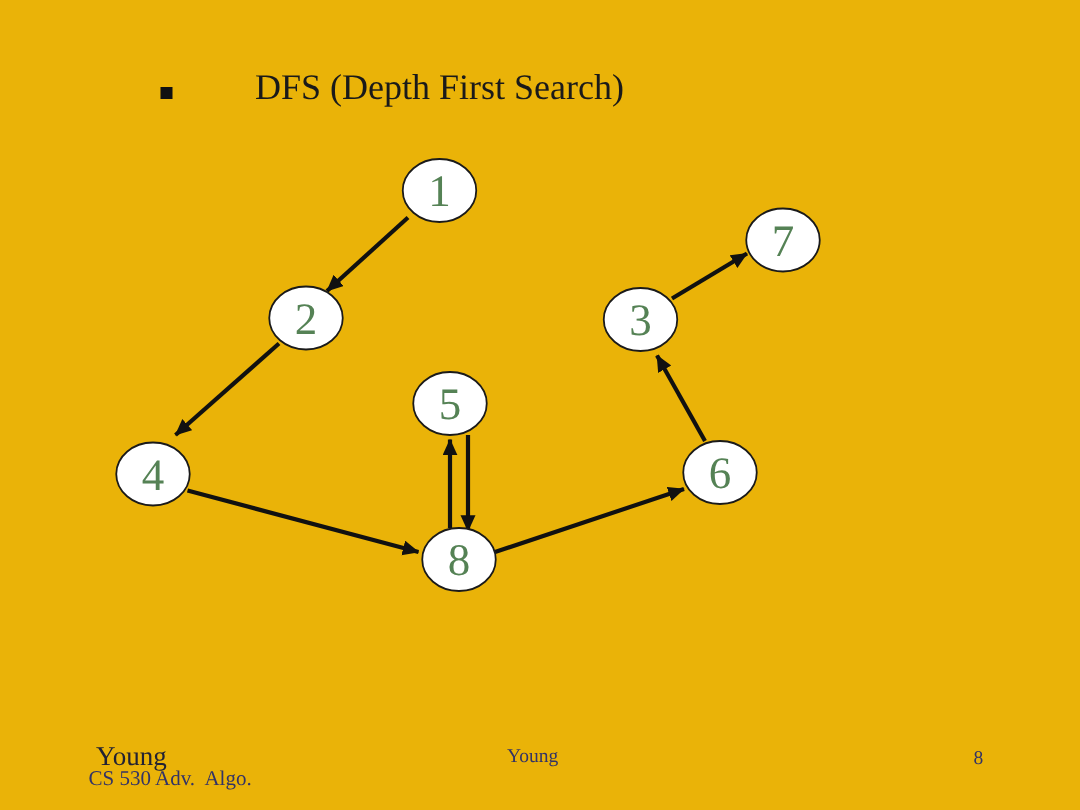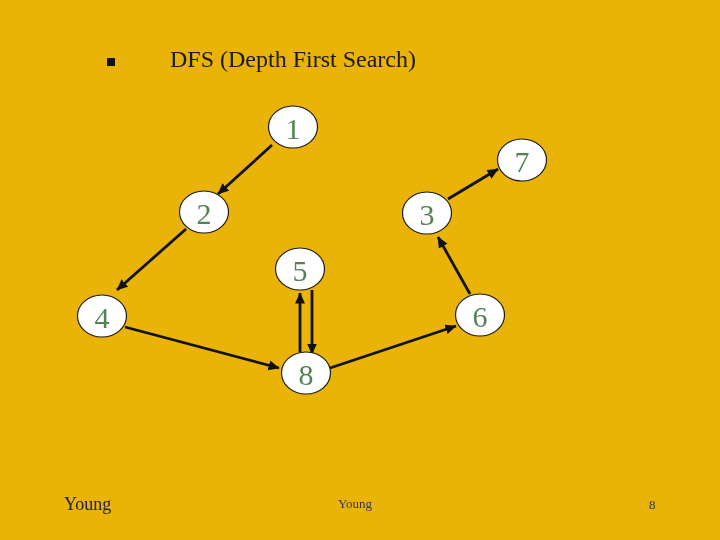--- a/index.html
+++ b/index.html
@@ -116,16 +116,17 @@
           <text x="522" y="161" text-anchor="middle" dominant-baseline="central" fill="#558255" font-family="&quot;Liberation Serif&quot;, serif" font-size="30">7</text>
         </g>
         <g>
           <ellipse cx="306" cy="373" rx="24.5" ry="21" fill="#ffffff" stroke="#1a1a1a" stroke-width="1.2"></ellipse>
           <text x="306" y="374" text-anchor="middle" dominant-baseline="central" fill="#558255" font-family="&quot;Liberation Serif&quot;, serif" font-size="30">8</text>
         </g>
       </g>
   </svg>
 
   <div class="footer-author">Young</div>
+  <div class="footer-course">CS 530 Adv.  Algo.</div>
   <div class="footer-section">Young</div>
   <div class="footer-page">8</div>
 
 </div>
 
 </body></html>

